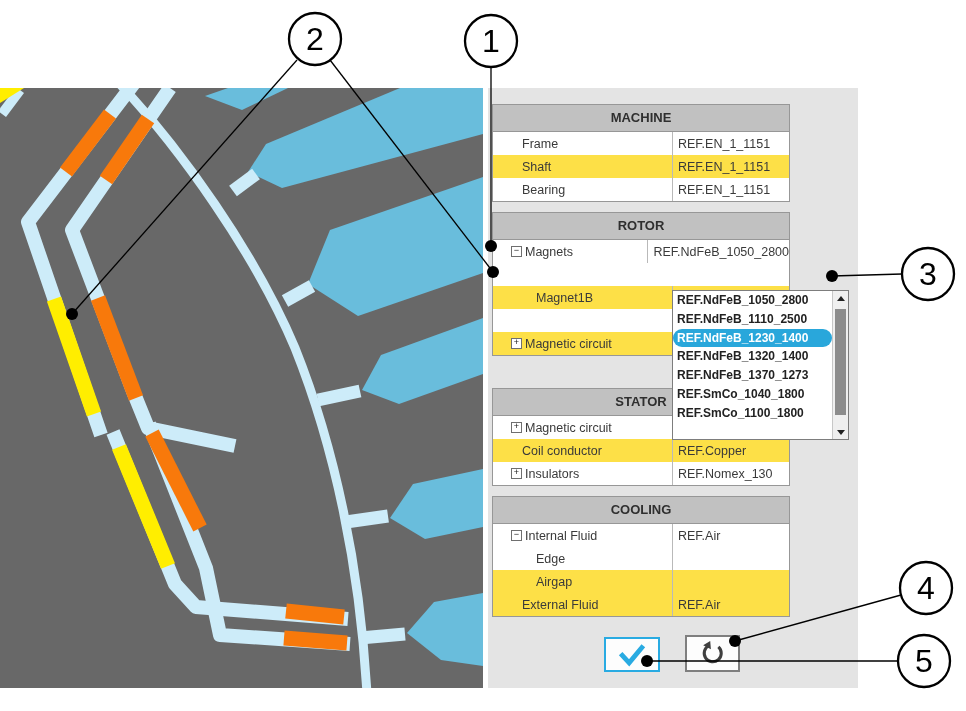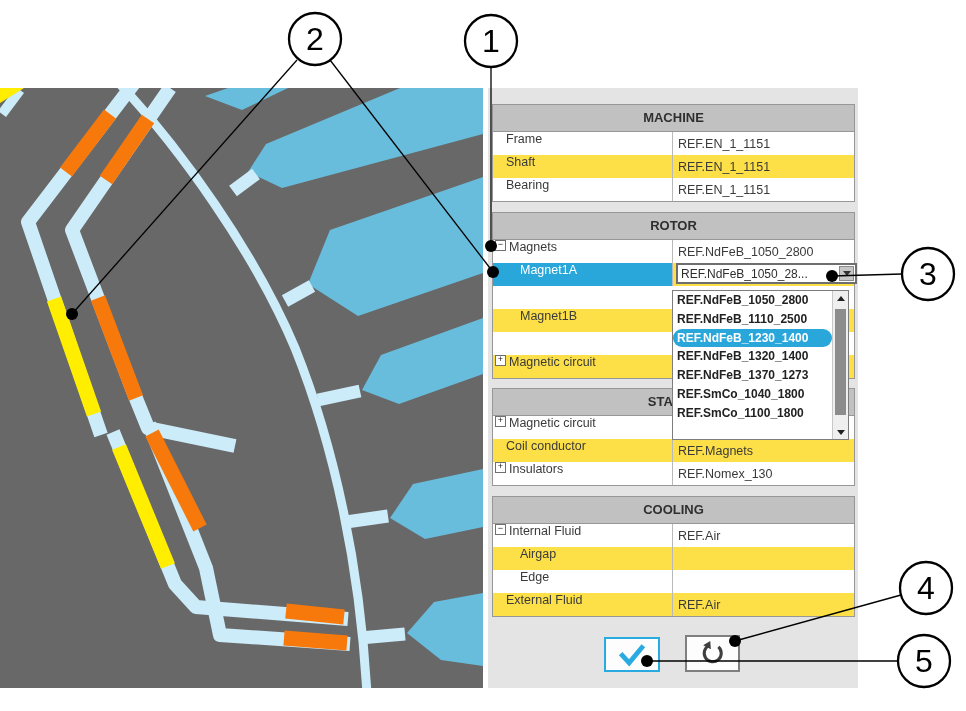--- a/index.html
+++ b/index.html
@@ -3,28 +3,28 @@
 <meta charset="utf-8">
 <style>
   html,body{margin:0;padding:0;background:#fff;}
   #stage{position:relative;width:966px;height:711px;background:#ffffff;overflow:hidden;
          font-family:"Liberation Sans","DejaVu Sans",sans-serif;}
   
   #motor{position:absolute;left:0;top:88px;z-index:1;}
   
   #panel{position:absolute;left:488px;top:88px;width:370px;height:600px;
          background:var(--c-panel,#e4e4e4);z-index:2;}
-  .ptable{position:absolute;left:4px;width:363px;background:#fff;
+  .ptable{position:absolute;left:4px;width:298px;background:#fff;
           border:1px solid #979797;box-sizing:border-box;}
   .thead{height:26px;line-height:26px;text-align:center;background:var(--c-header,#c1c1c1);
          border-bottom:1px solid #979797;font-size:13px;font-weight:700;color:#2f2f2f;}
   .prow{height:23px;display:flex;align-items:stretch;background:#fff;}
   .prow.alt{background:#fde047;}
-  .ncell{width:180px;display:flex;box-sizing:border-box;
-         border-right:1px solid #b9b9b9;color:#3a3a3a;font-size:12.5px;position:relative;}
+  .ncell{width:180px;display:flex;align-items:center;box-sizing:border-box;
+         border-right:1px solid #b9b9b9;color:#3a3a3a;font-size:12.5px;position:relative;padding-left:16px;}
   .ncell.sel{background:var(--c-accent,#29a7db);color:#fff;}
   .vcell{flex:1;display:flex;align-items:center;padding-left:5px;color:#3a3a3a;
          font-size:12.5px;position:relative;}
   .exp{display:inline-block;width:9px;height:9px;margin:0 3px 0 2px;background:#fff;
        border:1px solid #6f6f6f;font-size:9px;line-height:7px;text-align:center;
        color:#222;flex:0 0 auto;}
   .nm{white-space:nowrap;}
   .nm.ml13{margin-left:13px;} .nm.ml27{margin-left:27px;} .nm.ml0{margin-left:0;}
   
   .combo{position:absolute;left:3px;top:0px;width:181px;height:21px;background:#fff;
@@ -130,31 +130,20 @@
       </div>
     <div class="ptable" id="t-rotor" style="top:124px">
         <div class="thead">ROTOR</div>
         <div class="prow">
           <div class="ncell">
             <span class="exp">−</span>
             <span class="nm ml0">Magnets</span>
           </div>
           <div class="vcell">REF.NdFeB_1050_2800</div>
         </div>
-        <div class="prow alt">
-          <div class="ncell sel">
-            <span class="nm ml27">Magnet1A</span>
-          </div>
-          <div class="vcell">
-            <div class="combo">
-              <span class="cbtext">REF.NdFeB_1050_28...</span>
-              <div class="cbarrow"></div>
-            </div>
-          </div>
-        </div>
         <div class="prow">
           <div class="vcell"></div>
         </div>
         <div class="prow alt">
           <div class="ncell">
             <span class="nm ml27">Magnet1B</span>
           </div>
           <div class="vcell"></div>
         </div>
         <div class="prow">
@@ -174,48 +163,48 @@
           <div class="ncell">
             <span class="exp">+</span>
             <span class="nm ml0">Magnetic circuit</span>
           </div>
           <div class="vcell"></div>
         </div>
         <div class="prow alt">
           <div class="ncell">
             <span class="nm ml13">Coil conductor</span>
           </div>
-          <div class="vcell">REF.Magnets</div>
+          <div class="vcell">REF.Copper</div>
         </div>
         <div class="prow">
           <div class="ncell">
             <span class="exp">+</span>
             <span class="nm ml0">Insulators</span>
           </div>
           <div class="vcell">REF.Nomex_130</div>
         </div>
       </div>
     <div class="ptable" id="t-cooling" style="top:408px">
         <div class="thead">COOLING</div>
         <div class="prow">
           <div class="ncell">
             <span class="exp">−</span>
             <span class="nm ml0">Internal Fluid</span>
           </div>
           <div class="vcell">REF.Air</div>
         </div>
+        <div class="prow">
+          <div class="ncell">
+            <span class="nm ml27">Edge</span>
+          </div>
+          <div class="vcell"></div>
+        </div>
         <div class="prow alt">
           <div class="ncell">
             <span class="nm ml27">Airgap</span>
-          </div>
-          <div class="vcell"></div>
-        </div>
-        <div class="prow">
-          <div class="ncell">
-            <span class="nm ml27">Edge</span>
           </div>
           <div class="vcell"></div>
         </div>
         <div class="prow alt">
           <div class="ncell">
             <span class="nm ml13">External Fluid</span>
           </div>
           <div class="vcell">REF.Air</div>
         </div>
       </div>

